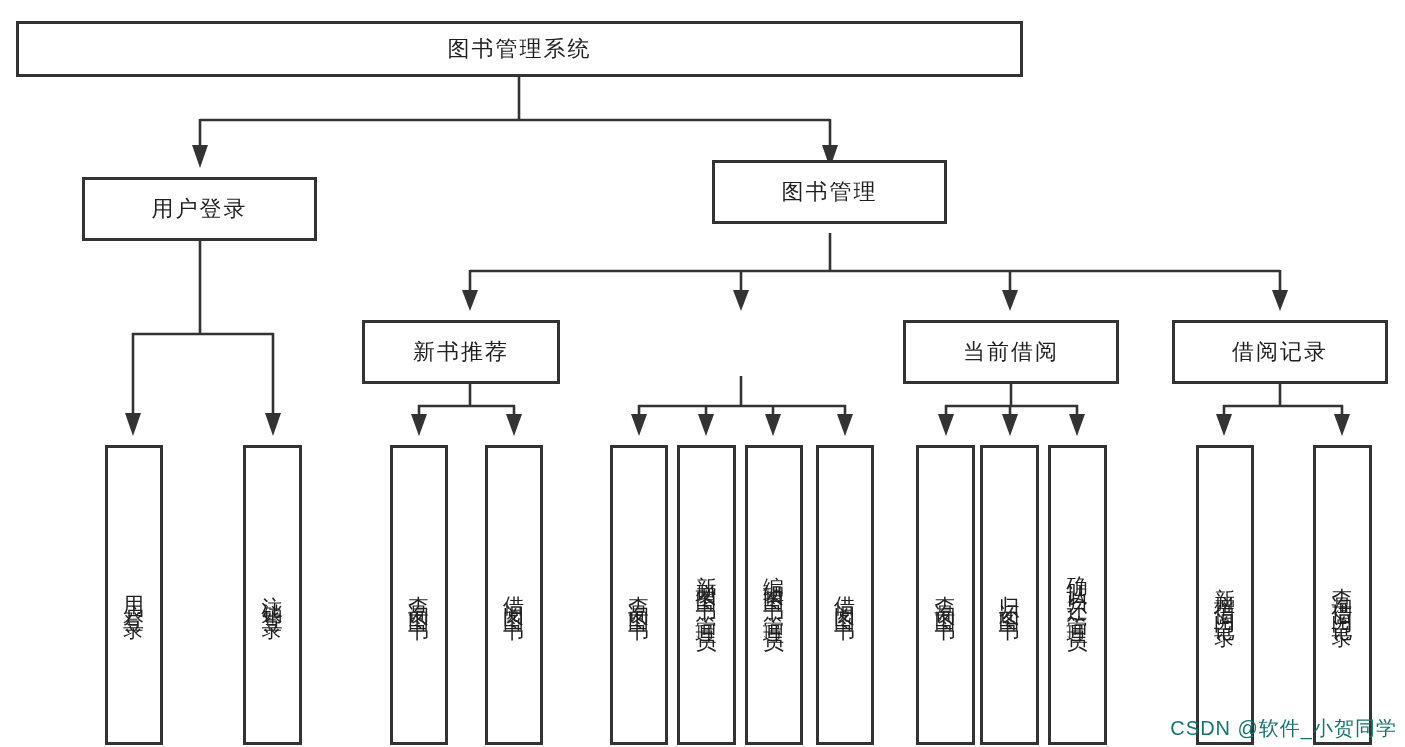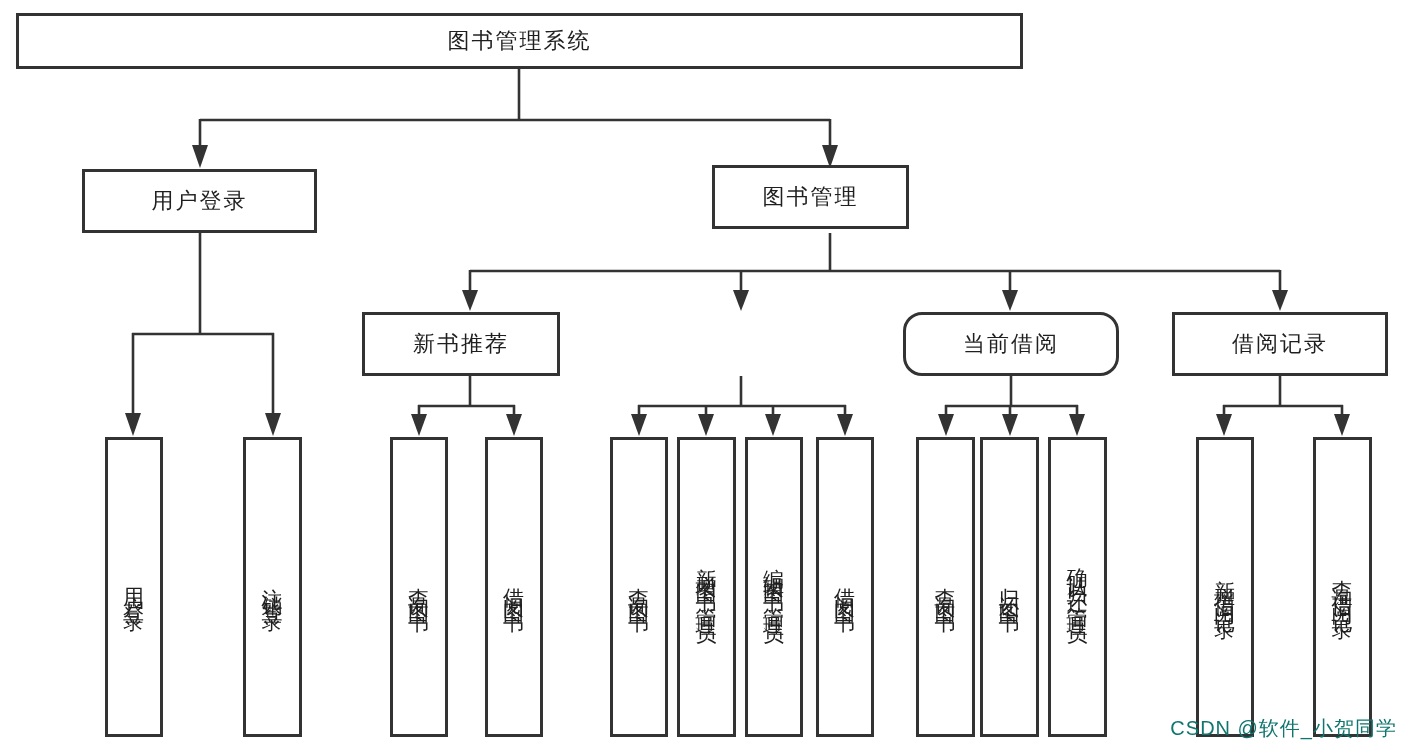--- a/index.html
+++ b/index.html
@@ -23,20 +23,21 @@
   }
   .node {
     position: absolute;
     box-sizing: border-box;
     border: 3px solid #333333;
     background: #ffffff;
     display: flex;
     align-items: center;
     justify-content: center;
     color: #1f1f1f;
+    margin-top: 8px;
   }
   .node.h {
     font-size: 22px;
     letter-spacing: 2px;
     white-space: nowrap;
   }
   .node.root {
     left: 16px; top: 13px;
     width: 1007px; height: 56px;
   }
@@ -133,24 +134,24 @@
       <polygon points="1069,414 1085,414 1077,436"></polygon>
 
       <polygon points="1216,414 1232,414 1224,436"></polygon>
       <polygon points="1334,414 1350,414 1342,436"></polygon>
     </g>
   </svg>
 
   <div class="node h root">图书管理系统</div>
 
   <div class="node h lvl" style="left:82px; top:169px; width:235px;">用户登录</div>
-  <div class="node h lvl" style="left:712px; top:165px; width:197px;text-align:center;">图书管理</div>
+  <div class="node h lvl" style="left:712px; top:152px; width:235px;text-align:center;">图书管理</div>
 
   <div class="node h lvl" style="left:362px; top:312px; width:198px;">新书推荐</div>
-  <div class="node h lvl" style="left:903px; top:312px; width:216px;border-radius:19px;">当前借阅</div>
+  <div class="node h lvl" style="left:903px; top:312px; width:216px;">当前借阅</div>
   <div class="node h lvl" style="left:1172px; top:312px; width:216px;">借阅记录</div>
 
   <div class="node leaf" style="left:105px; width:58px;">用户登录</div>
   <div class="node leaf" style="left:243px; width:59px;">注销登录</div>
 
   <div class="node leaf" style="left:390px; width:58px;">查询图书</div>
   <div class="node leaf" style="left:485px; width:58px;">借阅图书</div>
 
   <div class="node leaf" style="left:610px; width:58px;">查询图书</div>
   <div class="node leaf" style="left:677px; width:59px;">新增图书（管理员）</div>

